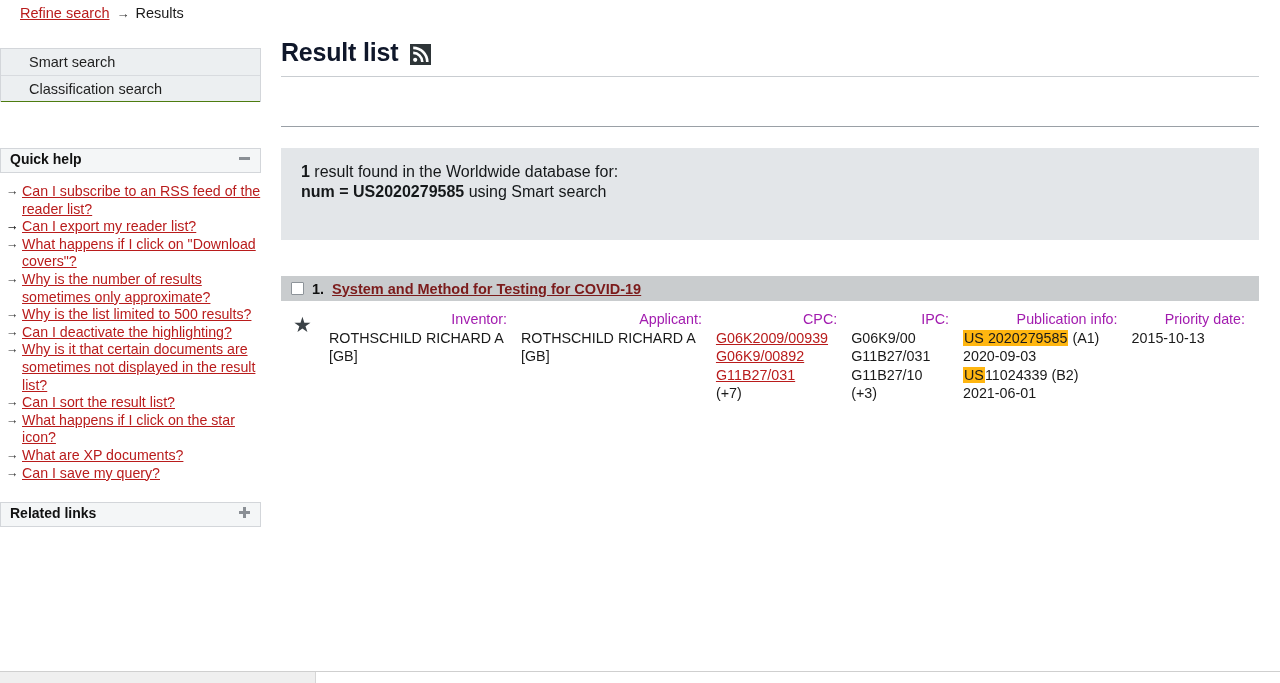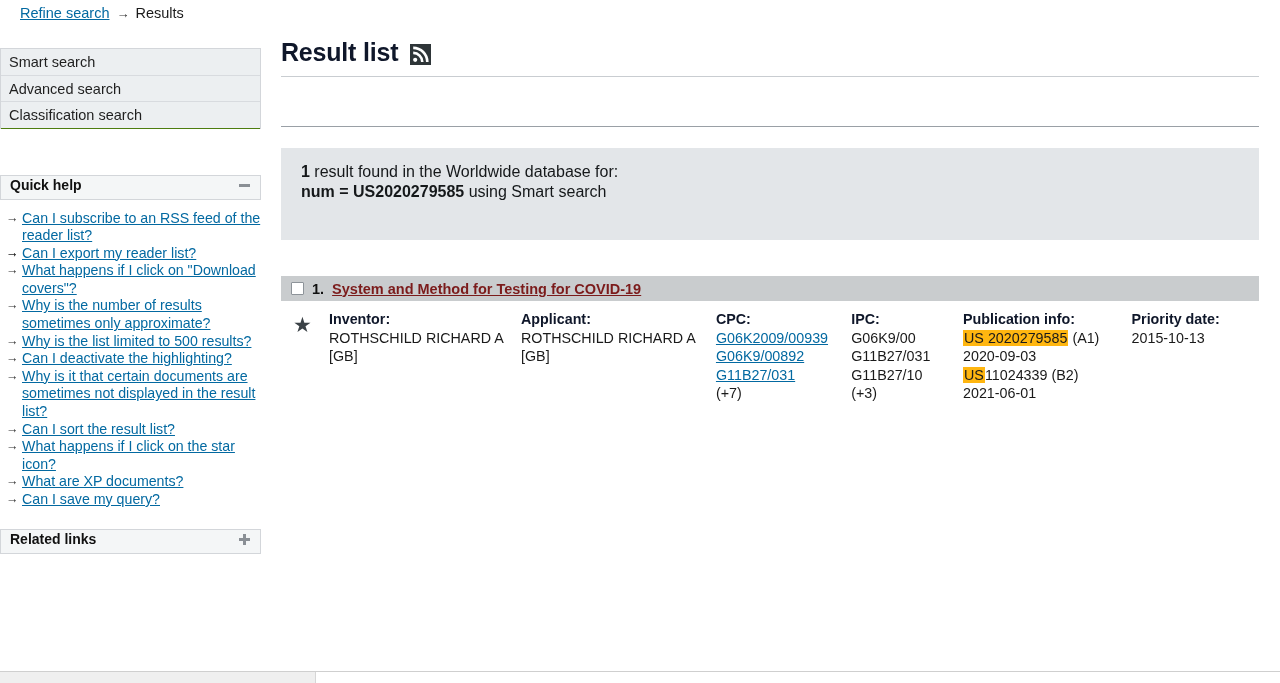--- a/index.html
+++ b/index.html
@@ -4,21 +4,21 @@
 <style>
   * { box-sizing: border-box; }
   html, body {
     margin: 0; padding: 0;
     width: 1280px; height: 683px;
     background: #ffffff;
     font-family: "Liberation Sans", sans-serif;
     color: #1a1a1a;
     overflow: hidden;
   }
-  a { color: #0369a1; text-decoration: underline; }
+  a { color: #b91c1c; text-decoration: underline; }
 
   
   #breadcrumb {
     position: absolute; left: 20px; top: 4px;
     font-size: 14.5px; line-height: 18px;
     white-space: nowrap;
   }
   #breadcrumb .crumb-link { text-decoration: underline; cursor: pointer; }
   #breadcrumb .crumb-arrow { padding: 0 6px 0 7px; font-size: 13px; color: #333; }
   #breadcrumb .crumb-current { text-decoration: none; }
@@ -29,21 +29,21 @@
     width: 261px;
   }
   .search-nav {
     border: 1px solid #d3d6da;
     border-bottom: none;
     background: #eceff1;
   }
   .search-nav .nav-item {
     height: 26.5px;
     line-height: 26px;
-    padding-left: 8px;
+    padding-left: 28px;
     font-size: 14.5px;
     color: #1f1f1f;
     border-bottom: 1px solid #d8dbdf;
     cursor: pointer;
     background: #eceff1;
   }
   .search-nav .nav-item:last-child { border-bottom: 1px solid #4d7c0f; }
 
   
   .panel-header {
@@ -199,21 +199,21 @@
     width: 978px;
     font-size: 14.3px; line-height: 18.6px;
   }
   #star {
     position: absolute; left: 12px; top: 6px;
     font-size: 21px; color: #3b4247; line-height: 18px;
     cursor: pointer;
   }
   .cols { display: flex; padding-left: 48px; }
   .col { padding-right: 14px; }
-  .col-hd { font-weight: bold; color: #0f172a; white-space: nowrap; }
+  .col-hd { font-weight: normal; color: #a21caf; white-space: nowrap; text-align: right; }
   .col-val { color: #1a1a1a; }
   .col-val a { text-decoration: underline; cursor: pointer; text-align: center; }
   .c-inventor  { width: 196px; }
   .c-applicant { width: 199px; }
   .c-cpc       { width: 138px; }
   .c-ipc       { width: 114px; }
   .c-pub       { width: 172px; }
   .c-prio      { width: 130px; }
   .hl { background: #ffb610; padding: 0 1px; }
 
@@ -235,21 +235,20 @@
 <body>
 
 <div id="breadcrumb">
   <a class="crumb-link">Refine search</a><span class="crumb-arrow">→</span><span class="crumb-current">Results</span>
 </div>
 
 <div id="sidebar">
 
   <div class="search-nav">
     <div class="nav-item">Smart search</div>
-    <div class="nav-item">Advanced search</div>
     <div class="nav-item">Classification search</div>
   </div>
 
   <div class="panel-header" id="quickhelp-header">
     <span>Quick help</span>
     <span class="panel-toggle"></span>
   </div>
 
   <ul id="help-list">
     <li><span class="hl-arrow">→</span><a>Can I subscribe to an RSS feed of the reader list?</a></li>

